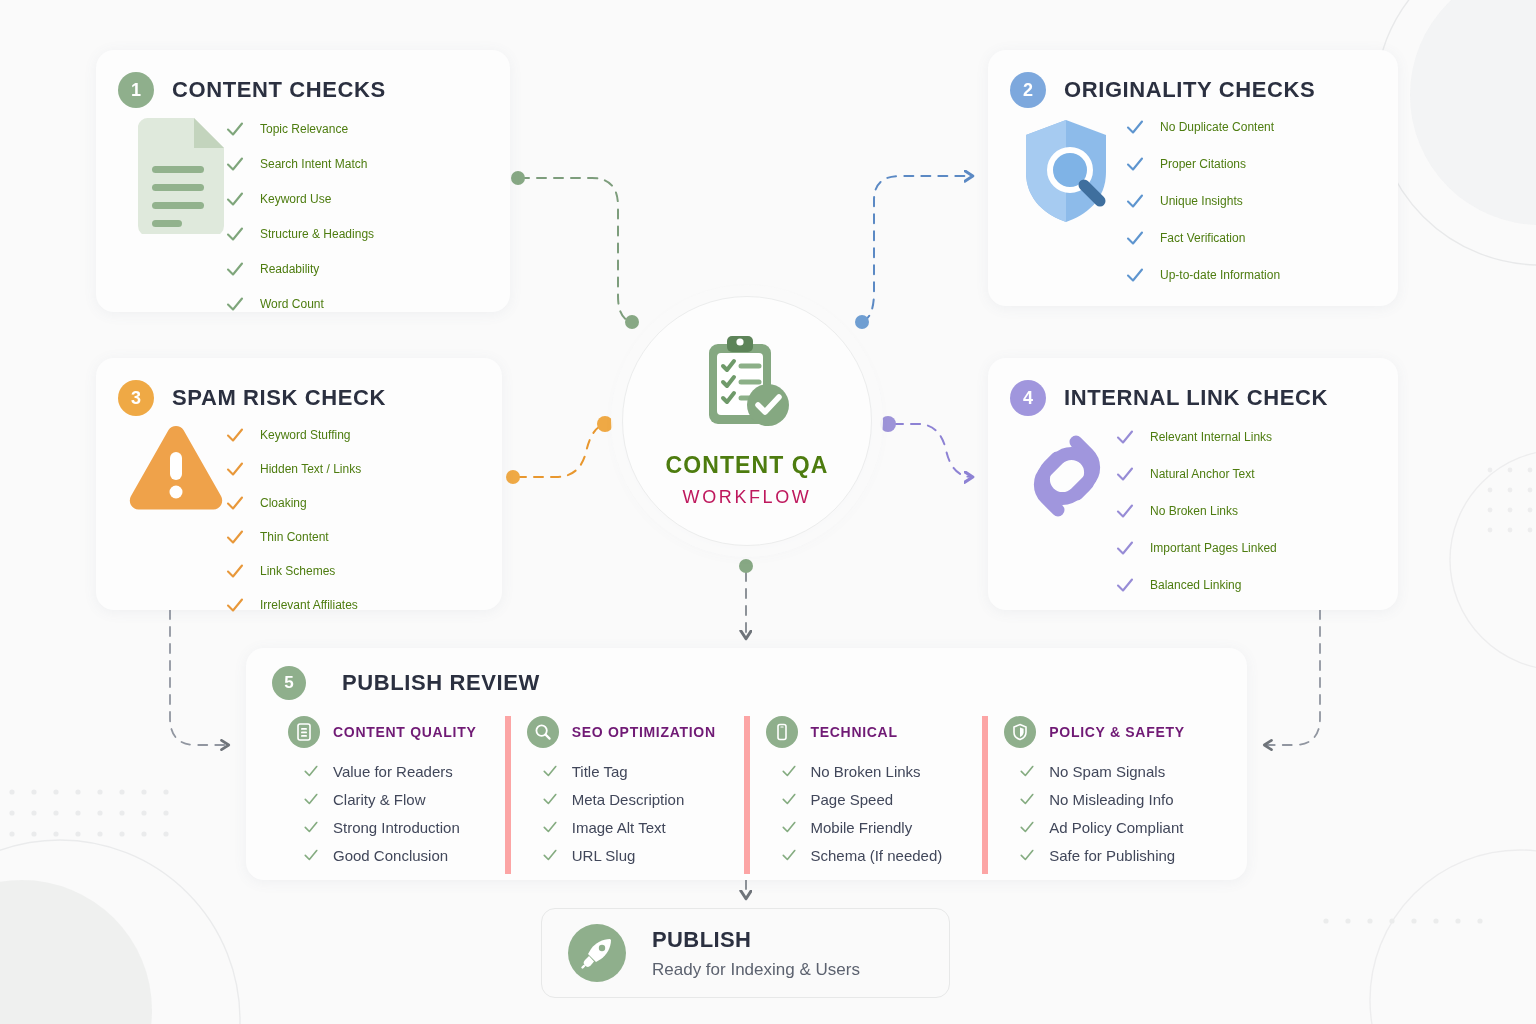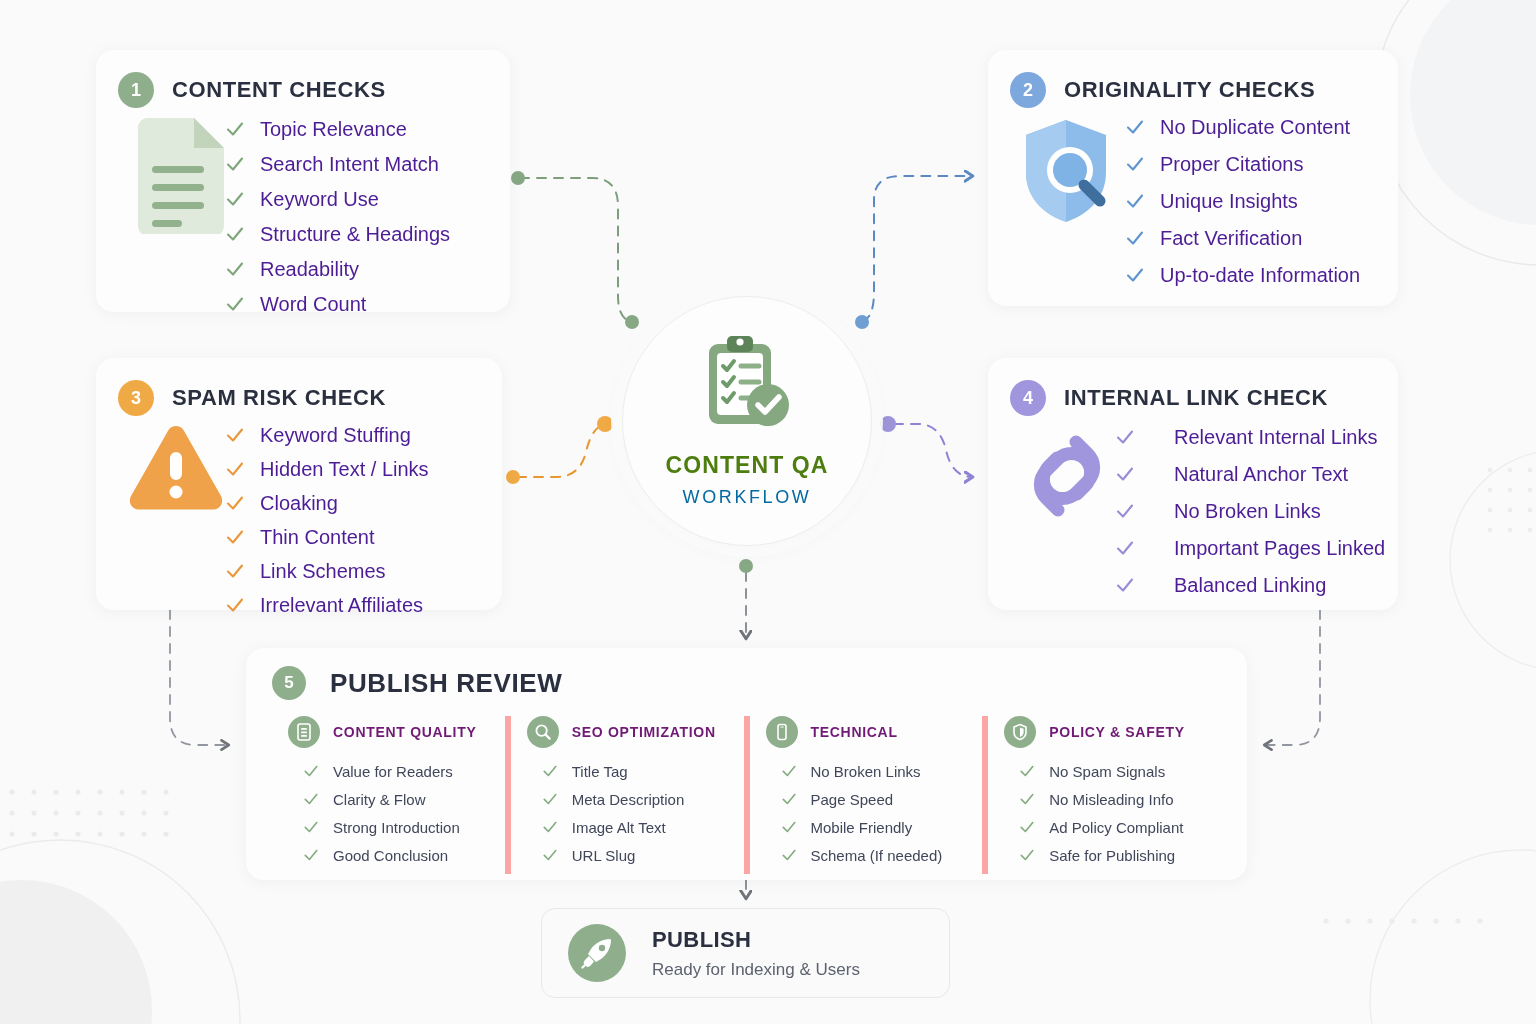--- a/index.html
+++ b/index.html
@@ -40,21 +40,21 @@
     font-size: 22px; font-weight: 700; letter-spacing: .6px;
     color: #2b3040; margin-left: 18px; white-space: nowrap;
   }
 
   .card-body { display: flex; align-items: flex-start; }
   .card-icon { flex: 0 0 auto; display: flex; align-items: center; justify-content: center; }
 
   .checklist { list-style: none; }
   .checklist li {
     display: flex; align-items: center;
-    font-size: 20px; color: #4c1d95; line-height: 1;
+    font-size: 12px; color: #4d7c0f; line-height: 1;
     white-space: nowrap;
   }
   .chk { width: 22px; flex: 0 0 22px; margin-right: 14px; display: block; }
 
   
   #card-content-checks { left: 96px; top: 50px; width: 414px; height: 262px; }
   #card-content-checks .card-head { padding: 22px 0 0 22px; }
   #card-content-checks .card-body { margin-top: 10px; padding-left: 36px; }
   #card-content-checks .checklist li { margin-bottom: 13px; }
 
@@ -67,47 +67,47 @@
   
   #card-spam-risk-check { left: 96px; top: 358px; width: 406px; height: 252px; }
   #card-spam-risk-check .card-head { padding: 22px 0 0 22px; }
   #card-spam-risk-check .card-body { margin-top: 8px; padding-left: 32px; }
   #card-spam-risk-check .checklist li { margin-bottom: 12px; }
 
   
   #card-internal-link-check { left: 988px; top: 358px; width: 410px; height: 252px; }
   #card-internal-link-check .card-head { padding: 22px 0 0 22px; }
   #card-internal-link-check .card-body { margin-top: 10px; padding-left: 30px; }
-  #card-internal-link-check .checklist li { margin-bottom: 15px; gap: 24px; }
+  #card-internal-link-check .checklist li { margin-bottom: 15px; }
 
   
   #hub {
     position: absolute; left: 622px; top: 296px; width: 250px; height: 250px;
     border-radius: 50%; background: #fdfdfd;
     border: 1px solid #eceded;
     box-shadow: 0 0 0 11px rgba(250,250,250,.92), 0 3px 18px rgba(110,120,140,.10);
     display: flex; flex-direction: column; align-items: center; justify-content: center;
     z-index: 4;
   }
   #hub .hub-title {
     font-size: 23px; font-weight: 700; letter-spacing: 1.1px;
     color: #4d7c0f; margin-top: 14px;
   }
   #hub .hub-sub {
     font-size: 18px; font-weight: 400; letter-spacing: 2.6px;
-    color: #0369a1; margin-top: 8px;
+    color: #be185d; margin-top: 8px;
   }
 
   
   #card-publish-review {
     left: 246px; top: 648px; width: 1001px; height: 232px;
   }
   #card-publish-review .card-head { padding: 18px 0 0 26px; }
   #card-publish-review .card-head .badge { width: 34px; height: 34px; font-size: 17px; }
-  #card-publish-review .card-title { font-size: 26px; margin-left: 24px; }
+  #card-publish-review .card-title { font-size: 22px; margin-left: 36px; }
 
   .pr-cols { display: flex; margin-top: 16px; padding: 0 26px; }
   .pr-col { flex: 1 1 0; position: relative; padding-left: 16px; }
   .pr-col + .pr-col { border-left: 6px solid #fca5a5; }
   .pr-col-head { display: flex; align-items: center; margin-bottom: 14px; }
   .pr-ico {
     width: 32px; height: 32px; border-radius: 50%; background: #8faf8c;
     display: flex; align-items: center; justify-content: center; flex: 0 0 auto;
   }
   .pr-col-title {

